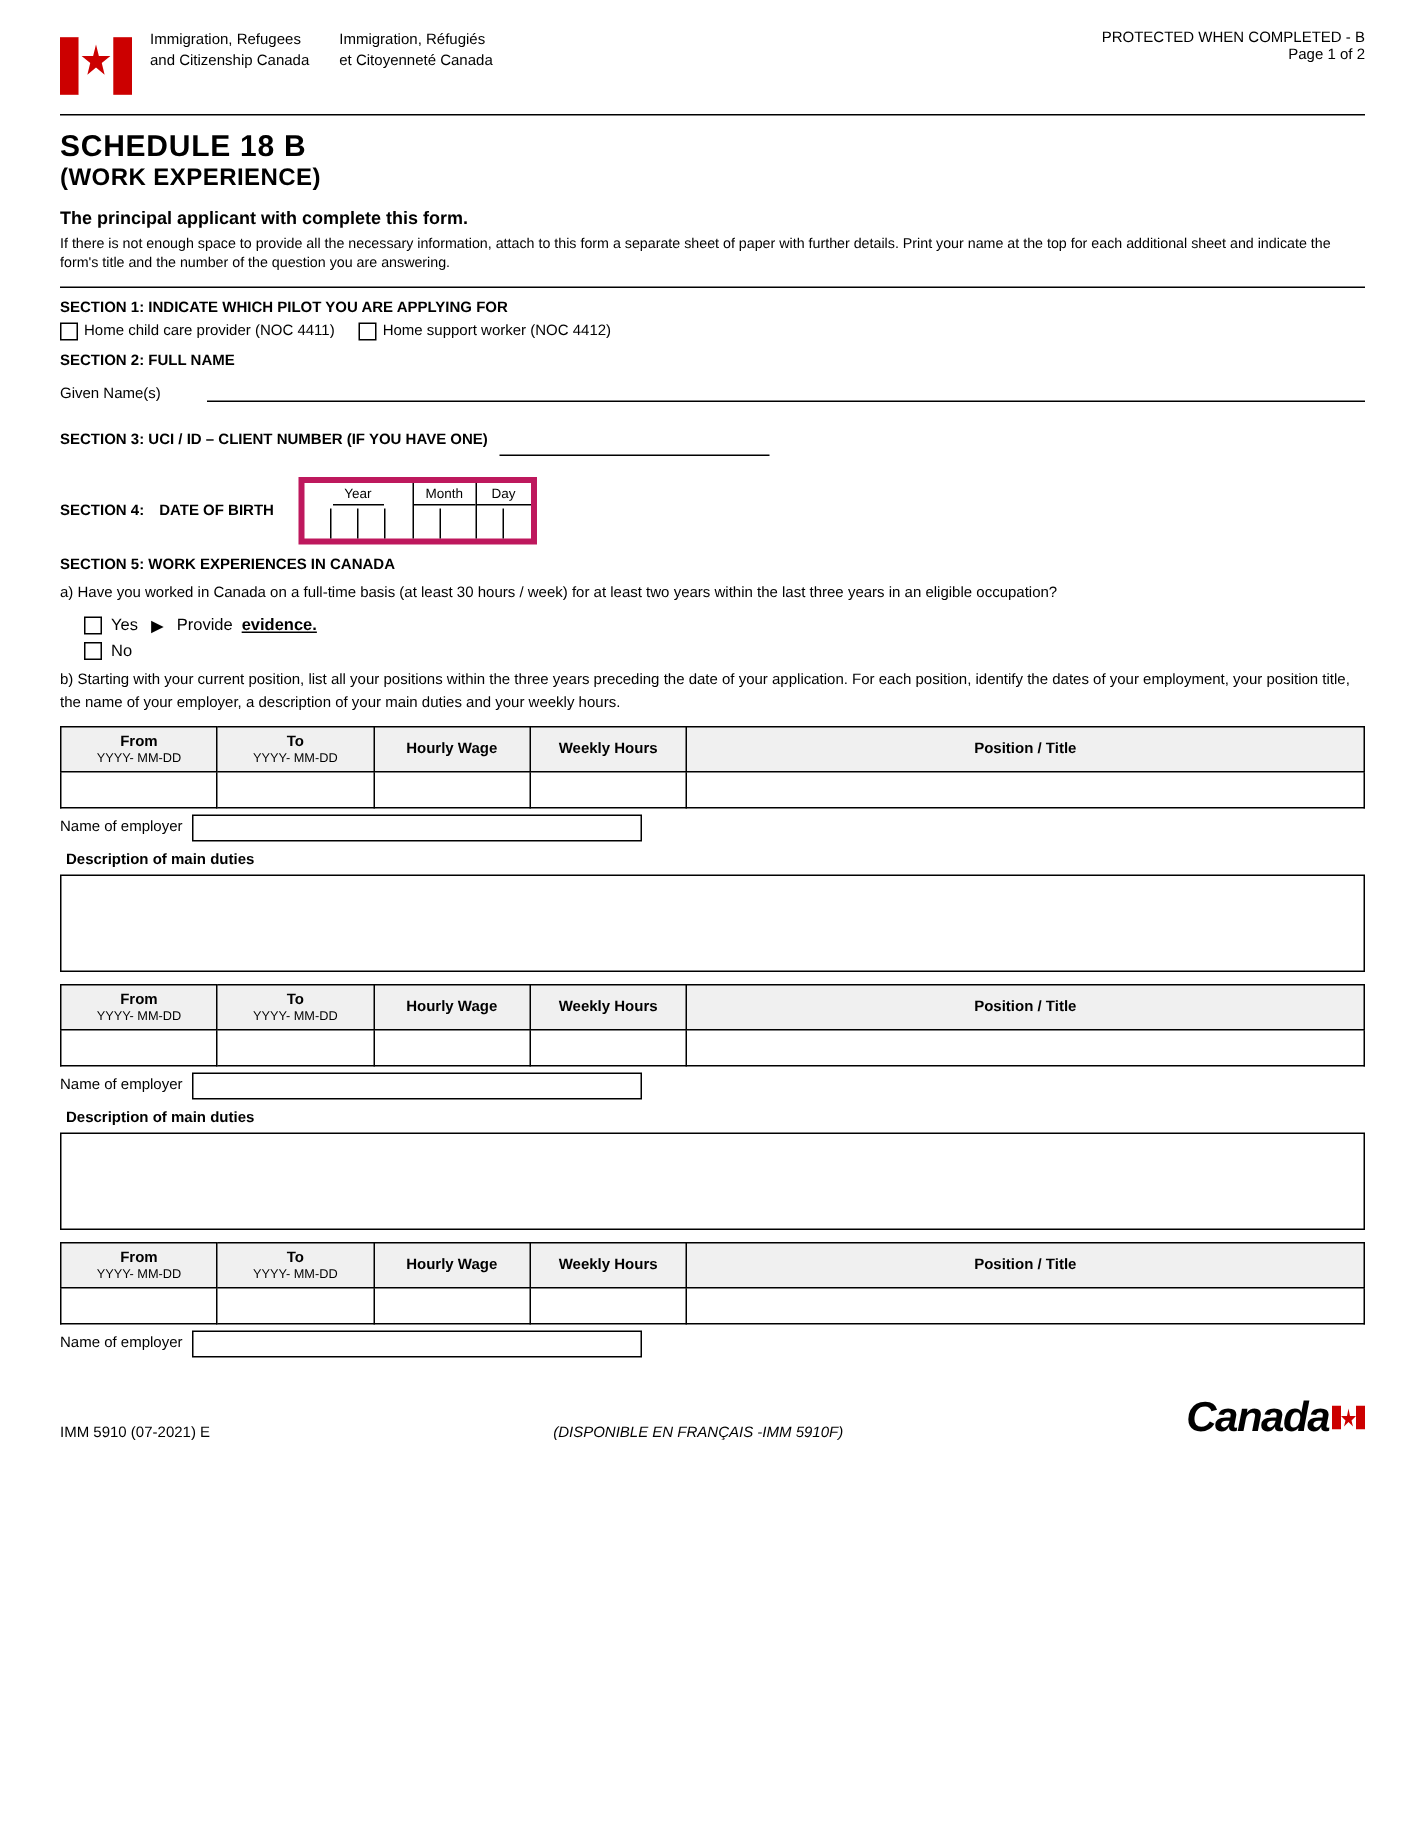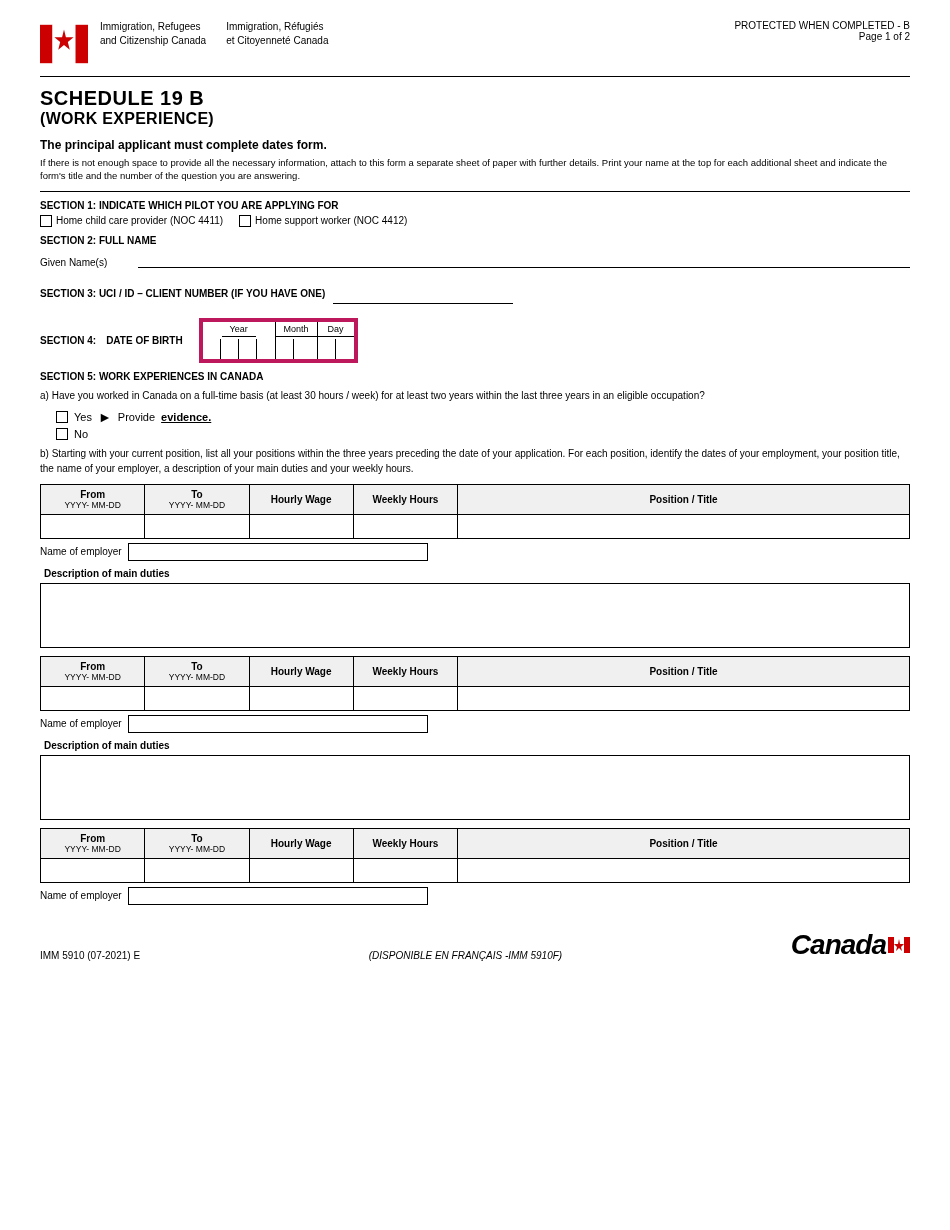--- a/index.html
+++ b/index.html
@@ -261,25 +261,25 @@
   </div>
   <div style="text-align:right;">
     <div class="protected-text">PROTECTED WHEN COMPLETED - B</div>
     <div class="page-num">Page 1 of 2</div>
   </div>
 </div>
 
 <div class="divider"></div>
 
 <div class="title-block">
-  <h1>SCHEDULE 19 B</h1>
+  <h1>SCHEDULE 18 B</h1>
   <h2>(WORK EXPERIENCE)</h2>
 </div>
 
-<div class="subtitle">The principal applicant must complete dates form.</div>
+<div class="subtitle">The principal applicant with complete this form.</div>
 <div class="instruction-text">If there is not enough space to provide all the necessary information, attach to this form a separate sheet of paper with further details. Print your name at the top for each additional sheet and indicate the form's title and the number of the question you are answering.</div>
 
 <div class="divider"></div>
 
 <div class="section-label">SECTION 1: INDICATE WHICH PILOT YOU ARE APPLYING FOR</div>
 <div class="checkbox-row">
   <div class="checkbox-item">
     <div class="checkbox-box"></div>
     <span>Home child care provider (NOC 4411)</span>
   </div>

